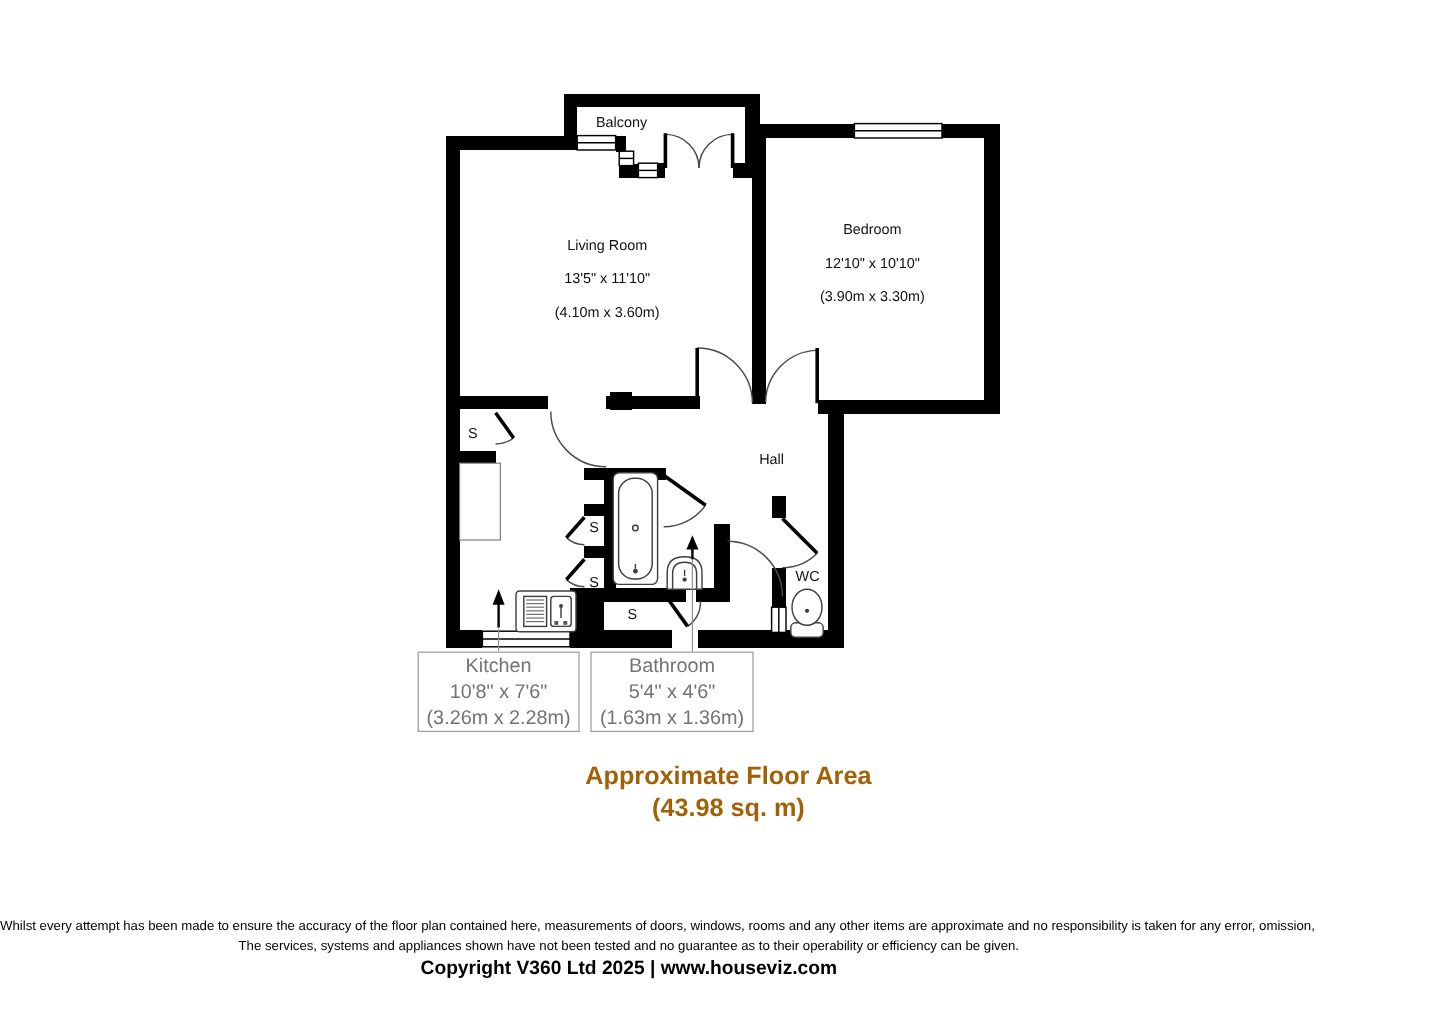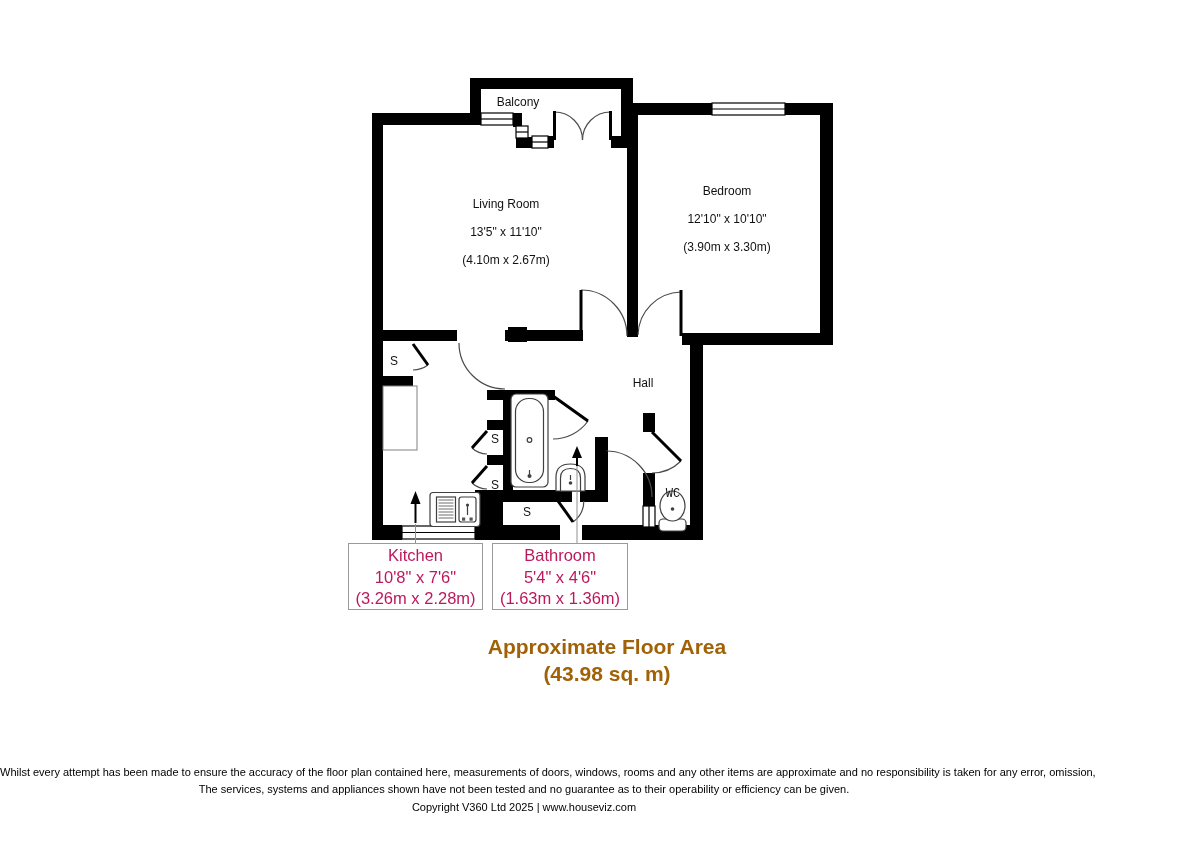--- a/index.html
+++ b/index.html
@@ -6,28 +6,28 @@
   body { width:1200px; height:848px; font-family:"Liberation Sans", sans-serif; }
   .canvas { position:relative; width:1200px; height:848px; overflow:hidden; background:var(--bg,#fff); }
   svg.plan { position:absolute; left:0; top:0; }
 
   .room-label { position:absolute; transform:translateX(-50%); text-align:center;
                 color:#111; white-space:nowrap; }
   .room-label .ln { font-size:12px; line-height:28px; }
 
   .callout { position:absolute; border:1px solid #9a9a9a; background:#ffffff;
              text-align:center; box-sizing:border-box; padding-top:1px; }
-  .callout .ln { font-size:16.5px; line-height:21.5px; color:#be185d; white-space:nowrap; }
+  .callout .ln { font-size:16.5px; line-height:21.5px; color:#737373; white-space:nowrap; }
 
   .area-summary { position:absolute; transform:translateX(-50%); text-align:center;
                   font-weight:bold; font-size:21px; line-height:27px; color:#a16207; white-space:nowrap; }
 
   .footer { position:absolute; left:0; top:764px; width:1048px; text-align:center; color:#000; }
   .footer .dline { font-size:11px; line-height:17px; white-space:nowrap; }
-  .footer .copyright { font-size:11px; line-height:17px; font-weight:normal; margin-top:1px; }
+  .footer .copyright { font-size:16px; line-height:17px; font-weight:bold; margin-top:1px; }
 </style>
 </head>
 <body>
 
 <div class="canvas">
 
   <svg class="plan" width="1200" height="848" viewBox="0 0 1200 848">
 
     <g fill="#000000" shape-rendering="crispEdges">
 
@@ -189,34 +189,34 @@
     </g>
   </svg>
 
   <div class="room-label" style="left:518px; top:88px;">
     <div class="ln">Balcony</div>
   </div>
 
   <div class="room-label" style="left:506px; top:190px;">
     <div class="ln">Living Room</div>
     <div class="ln">13'5" x 11'10"</div>
-    <div class="ln">(4.10m x 2.67m)</div>
+    <div class="ln">(4.10m x 3.60m)</div>
   </div>
 
   <div class="room-label" style="left:727px; top:177px;">
     <div class="ln">Bedroom</div>
     <div class="ln">12'10" x 10'10"</div>
     <div class="ln">(3.90m x 3.30m)</div>
   </div>
 
   <div class="room-label" style="left:643px; top:369px;">
     <div class="ln">Hall</div>
   </div>
 
-  <div class="room-label" style="left:673px; top:480px;font-family:Liberation Mono, monospace;">
+  <div class="room-label" style="left:673px; top:466px;">
     <div class="ln">WC</div>
   </div>
 
   <div class="room-label" style="left:394px; top:347px;">
     <div class="ln">S</div>
   </div>
   <div class="room-label" style="left:495px; top:425px;">
     <div class="ln">S</div>
   </div>
   <div class="room-label" style="left:495px; top:471px;">

